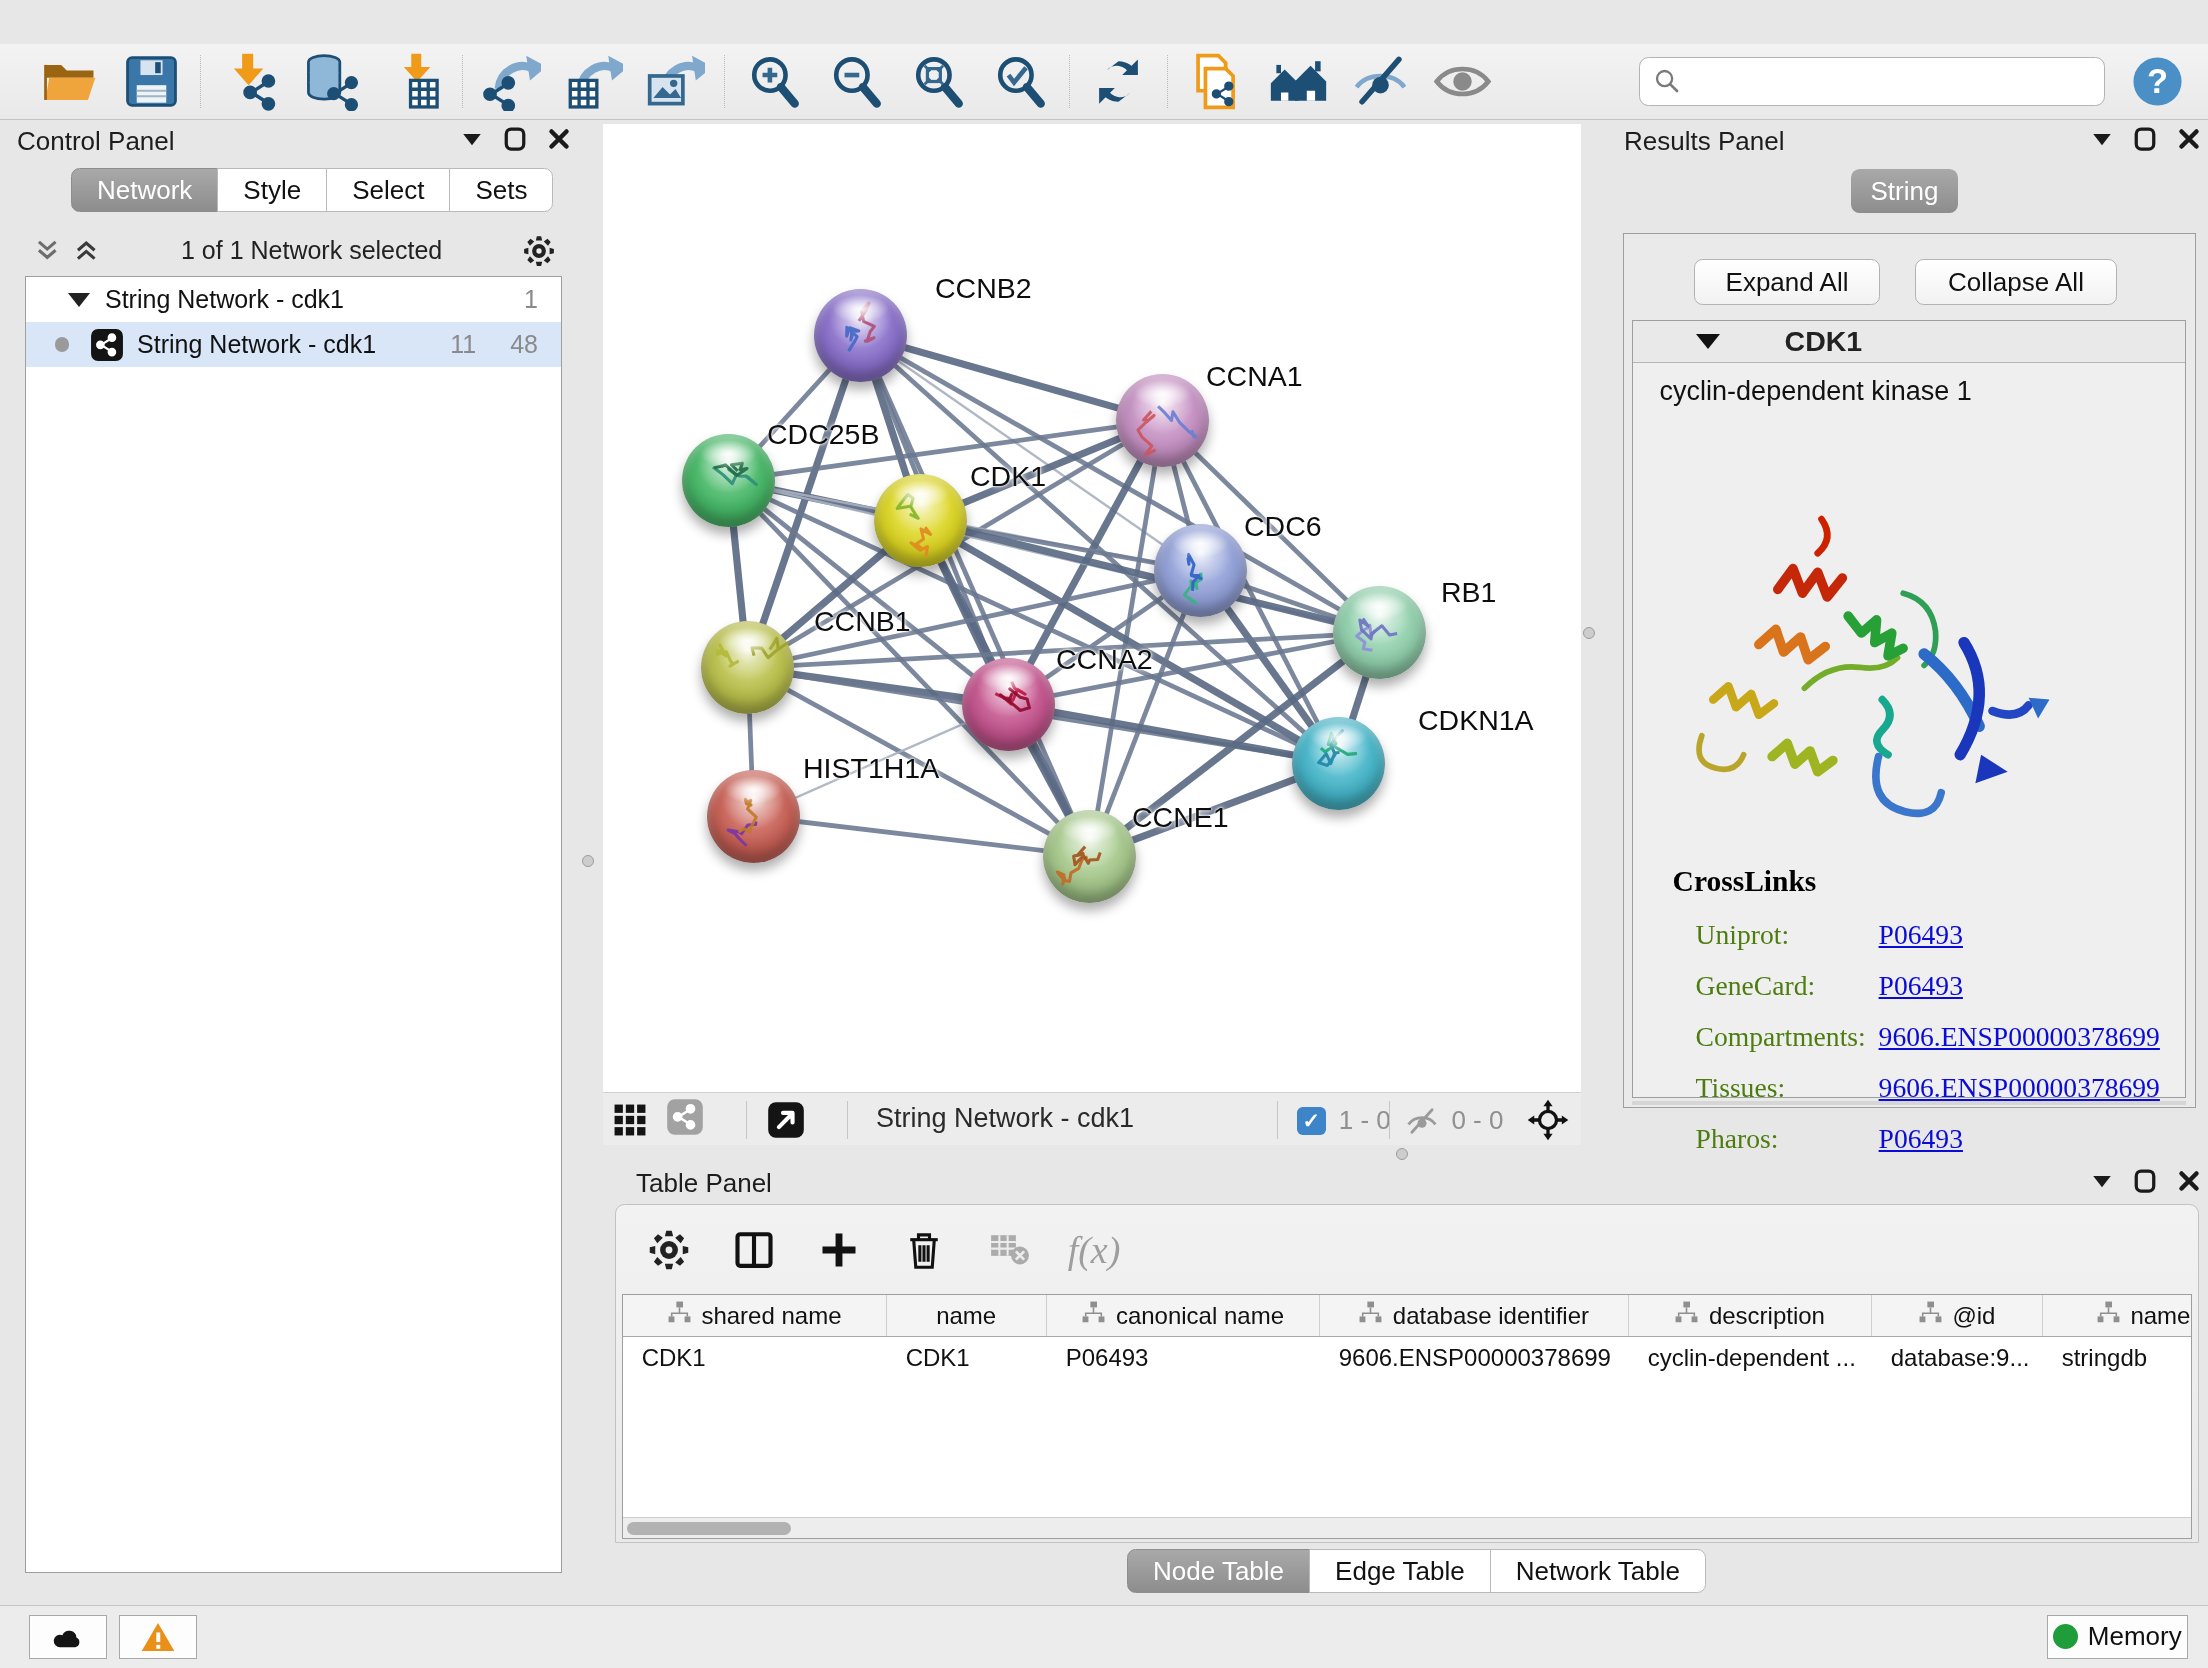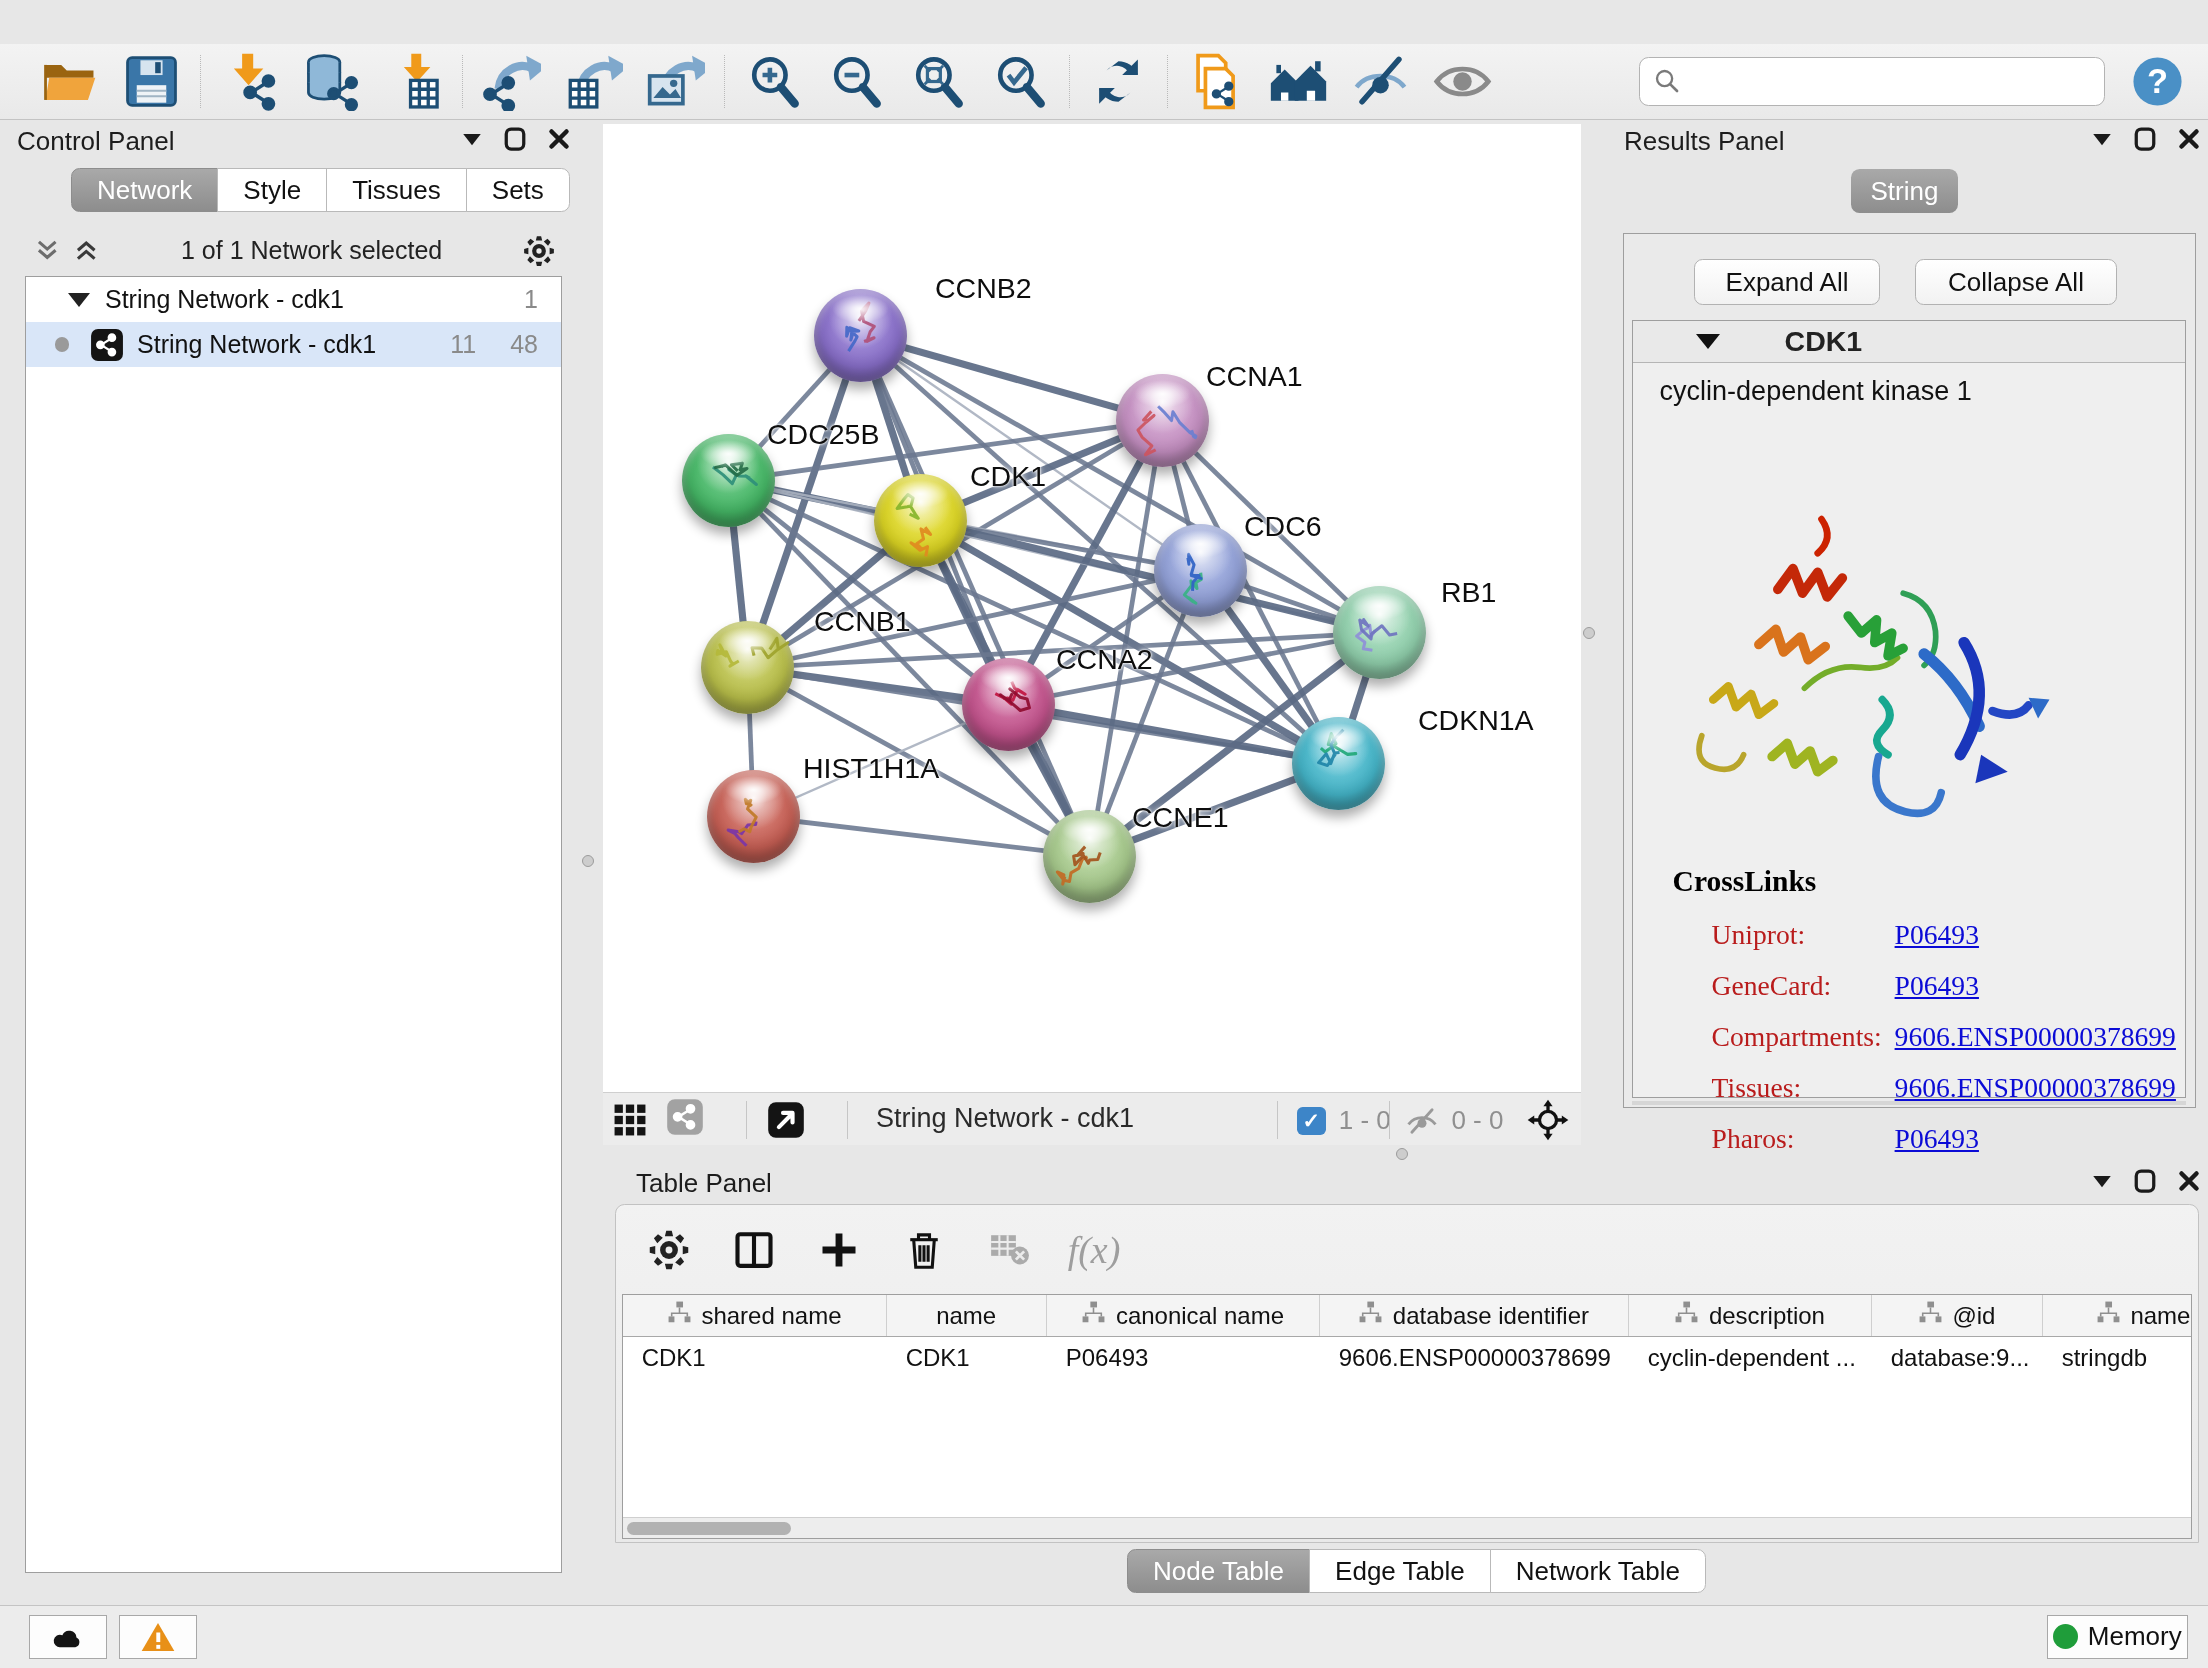--- a/index.html
+++ b/index.html
@@ -100,21 +100,21 @@
     border-bottom:1px solid #b5b5b5; display:flex; align-items:center; }
   #rp-sec-caret { width:0; height:0; border-left:12.4px solid transparent; border-right:12.4px solid transparent;
     border-top:15px solid #111; margin:0 0 0 63px; }
   #rp-sec-title { font-size:28.5px; font-weight:bold; margin-left:65px; }
   #rp-desc { position:absolute; left:27px; top:55px; font-size:27px; color:#111; }
   #rp-protein { position:absolute; left:46px; top:181px; width:380px; height:342px; }
   #rp-xl-title { position:absolute; left:40px; top:544px; font-family:"Liberation Serif", serif;
     font-size:29.5px; font-weight:bold; color:#000; }
   #rp-xl-rows { position:absolute; left:63px; top:588px; width:476px; }
   .xl-row { display:flex; height:51px; align-items:center; font-family:"Liberation Serif", serif; font-size:27.6px; }
-  .xl-label { width:183px; color:#b91c1c; flex:0 0 auto;margin-left:16px; }
+  .xl-label { width:183px; color:#4d7c0f; flex:0 0 auto; }
   .xl-link { text-decoration:underline; white-space:nowrap; }
   #rp-hstrip { position:absolute; left:7.6px; top:867px; width:554px; height:3.8px; background:#d6d6d6; }
 
   
   #tp-box { position:absolute; left:615px; top:1204px; width:1584px; height:339px;
     background:linear-gradient(#f2f2f2,#e9e9e9); border:1px solid #c2c2c2; border-radius:9.5px 9.5px 0 0; }
   #tp-toolbar { position:absolute; left:28.5px; top:13.3px; height:63px; display:flex; align-items:center; gap:36px; }
   .tp-icon { width:49px; height:49px; display:flex; align-items:center; justify-content:center; }
   .tp-icon svg { width:44px; height:44px; }
   .tp-icon.disabled { opacity:.95; }
@@ -360,21 +360,21 @@
       <span><svg viewBox="0 0 24 24">
           <rect x="5" y="4" width="14" height="16" rx="4" fill="none" stroke="#1a1a1a" stroke-width="2.6"></rect>
         </svg></span>
       <span><svg viewBox="0 0 24 24">
           <path d="M6 6l12 12M18 6L6 18" stroke="#1a1a1a" stroke-width="3.6" stroke-linecap="round"></path>
         </svg></span>
     </div>
   <div id="cp-tabs">
       <div class="seg-tab active">Network</div>
       <div class="seg-tab">Style</div>
-      <div class="seg-tab">Tissues</div>
+      <div class="seg-tab">Select</div>
       <div class="seg-tab">Sets</div>
     </div>
   <div id="cp-subheader">
     <svg viewBox="0 0 24 24" style="margin-left:7.6px" fill="none" stroke="#6d6d6d" stroke-width="2.6">
         <path d="M5 5l7 6 7-6M5 12l7 6 7-6"></path>
       </svg>
     <svg viewBox="0 0 24 24" style="margin-left:11.4px" fill="none" stroke="#3a3a3a" stroke-width="2.6">
         <path d="M5 19l7-6 7 6M5 12l7-6 7 6"></path>
       </svg>
     <div id="cp-summary">1 of 1 Network selected</div>

